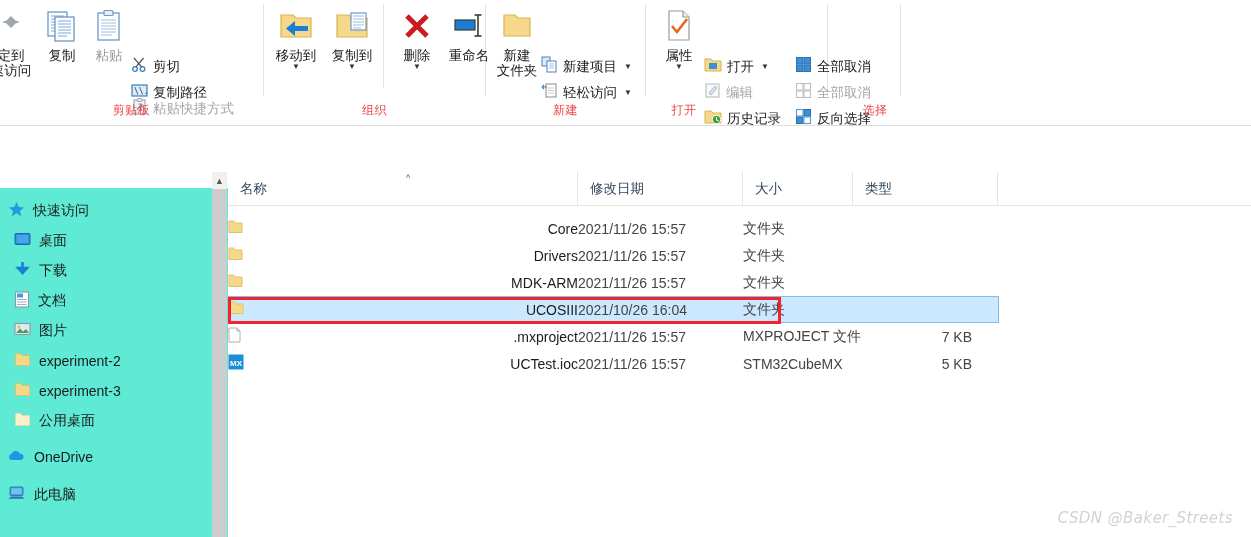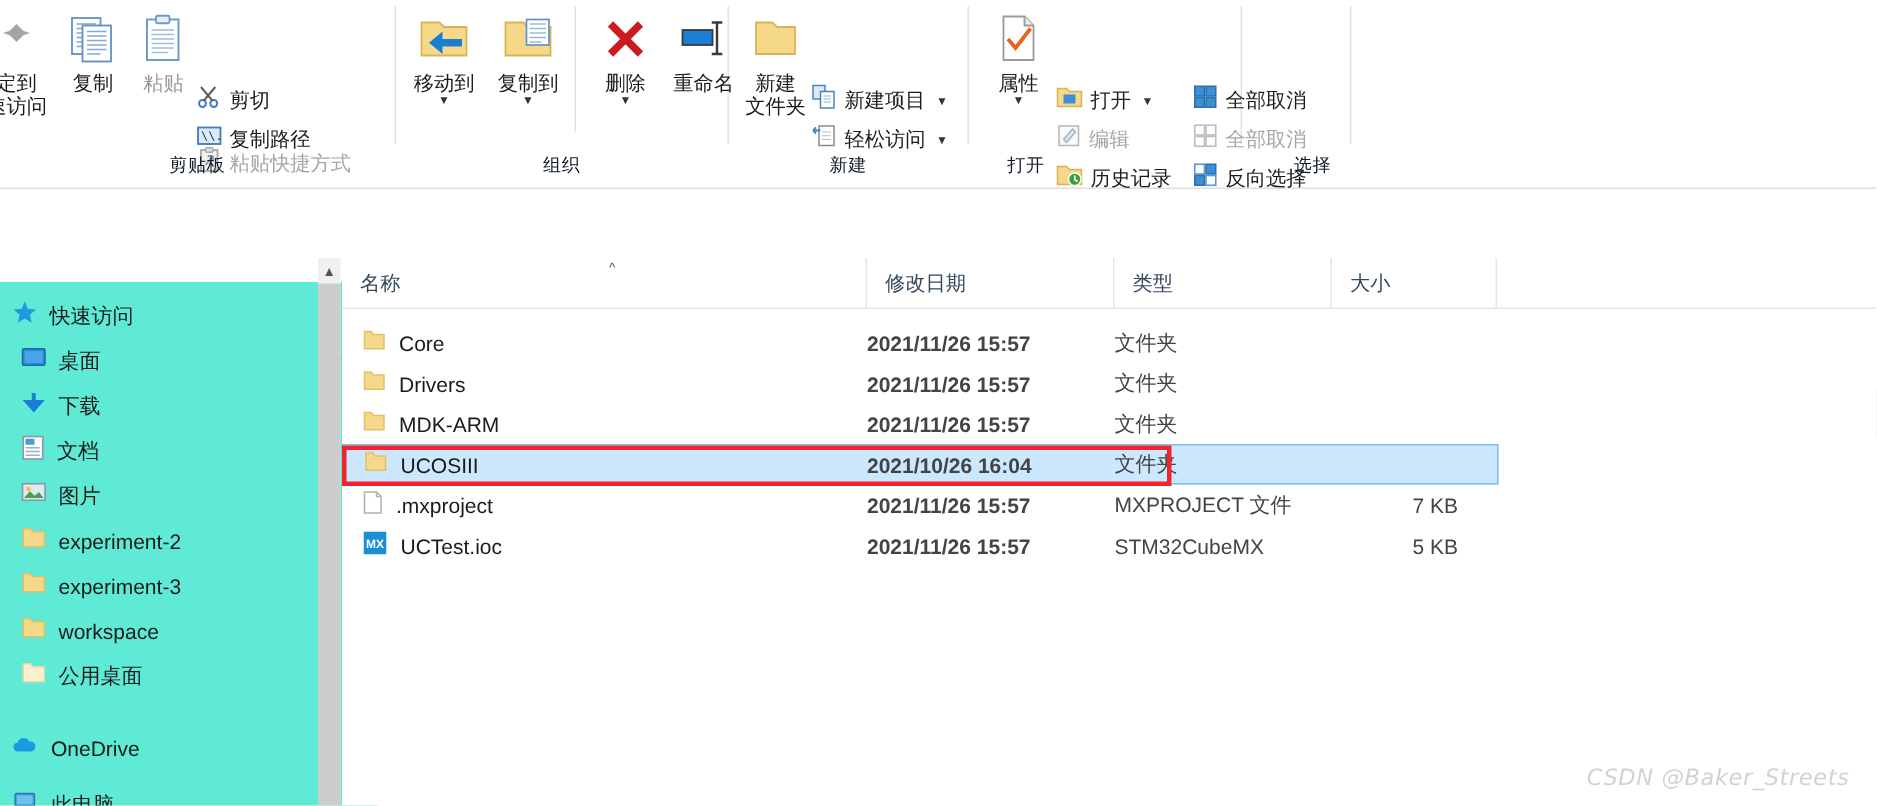--- a/index.html
+++ b/index.html
@@ -20,21 +20,21 @@
   .ribbon-groups { position: relative; height: 126px; }
   .rgroup {
     position: absolute; top: 0; height: 125px;
     display: flex; flex-direction: column; align-items: center;
   }
   .rgroup-sep {
     position: absolute; top: 4px; width: 1px; height: 92px; background: #e3e3e1;
   }
   .rgroup-title {
     position: absolute; bottom: 6px; left: 0; width: 100%;
-    text-align: center; font-size: 12px; color: #0f172a; letter-spacing: .5px;
+    text-align: center; font-size: 12px; color: #ef4444; letter-spacing: .5px;
   }
   .rgroup-body { position: relative; width: 100%; height: 96px; }
 
   
   .bigbtn {
     position: absolute; display: flex; flex-direction: column;
     align-items: center; justify-content: flex-start;
     width: 58px; text-align: center;
   }
   .bigbtn .ic { height: 40px; display:flex; align-items:center; justify-content:center; }
@@ -122,22 +122,22 @@
   }
   .sortmark {
     position: absolute; top: 1px; font-size: 9px; color: #5a5a5a;
   }
   .frow {
     position: relative; height: 27px; display: flex; align-items: center;
     font-size: 14px; color: #1b1b1b;
   }
   .frow.sel { background: #cce8ff; border: 1px solid #7ebdf0; }
   .fcell { display: flex; align-items: center; height: 27px; }
-  .fcell.name { padding-left: 14px; gap: 9px; }
-  .fcell.date { color: #444; font-weight: bold; }
+  .fcell.name { gap: 9px; justify-content: space-between; }
+  .fcell.date { color: #444; }
   .fcell.type { color: #444; }
   .fcell.size { color: #444; justify-content: flex-end; padding-right: 26px; }
 
   .redbox {
     position: absolute; left: 228px; top: 297px; width: 553px; height: 27px;
     border: 3px solid #f4212e; pointer-events: none;
   }
   .watermark {
     position: absolute; right: 18px; bottom: 10px;
     font-size: 15px; color: #d2d2d2; letter-spacing: .4px;
@@ -601,39 +601,31 @@
 
     <div class="navrow indent1">
       <span>
         <svg width="17" height="15" viewBox="0 0 17 15">
             <path d="M1.5 1.5 h5 l1.5 2 h7.5 v10 h-14 z" fill="#f5d88a" stroke="#e2c166" stroke-width="1"></path>
           </svg>
       </span>
       <span class="nlb">experiment-3</span>
     </div>
 
-    <div class="navrow indent1">
-      <span>
-        <svg width="17" height="15" viewBox="0 0 17 15">
-            <path d="M1.5 1.5 h5 l1.5 2 h7.5 v10 h-14 z" fill="#f5d88a" stroke="#e2c166" stroke-width="1"></path>
-          </svg>
-      </span>
-      <span class="nlb">workspace</span>
-    </div>
 
     <div class="navrow indent1">
       <span>
         <svg width="17" height="15" viewBox="0 0 17 15">
             <path d="M1.5 1.5 h5 l1.5 2 h7.5 v10 h-14 z" fill="#fbefcf" stroke="#ead8a4" stroke-width="1"></path>
           </svg>
       </span>
       <span class="nlb">公用桌面</span>
     </div>
 
-    <div class="navrow" style="margin-top:18px">
+    <div class="navrow" style="margin-top:6px">
       <span>
         <svg width="18" height="13" viewBox="0 0 18 13">
             <path d="M4.5 11 q-3.5 0 -3.5 -3 q0 -2.6 2.8 -3 q0.7 -3 4 -3 q2.8 0 3.8 2.4 q3.9 0.1 3.9 3.3 q0 3.3 -3.6 3.3 z" fill="#1a9ae0"></path>
           </svg>
       </span>
       <span class="nlb">OneDrive</span>
     </div>
 
     <div class="navrow" style="margin-top:8px">
       <span>
@@ -656,25 +648,25 @@
   <div class="listarea">
 
     <div class="colhdr">
       <div class="col" style="width:350px">
         <span class="sortmark" style="left:178px">^</span>
         <span>名称</span>
       </div>
       <div class="col" style="width:165px">
         <span>修改日期</span>
       </div>
+      <div class="col" style="width:110px">
+        <span>大小</span>
+      </div>
       <div class="col" style="width:145px">
         <span>类型</span>
-      </div>
-      <div class="col" style="width:110px">
-        <span>大小</span>
       </div>
     </div>
 
     <div style="height:9px"></div>
 
     <div class="frow">
       <div class="fcell name" style="width:350px">
         <span>
           <svg width="15" height="14" viewBox="0 0 15 14">
               <path d="M1 1 h4.5 l1.4 2 h7.1 v9.5 h-13 z" fill="#f5d88a" stroke="#e2c166" stroke-width="1"></path>

